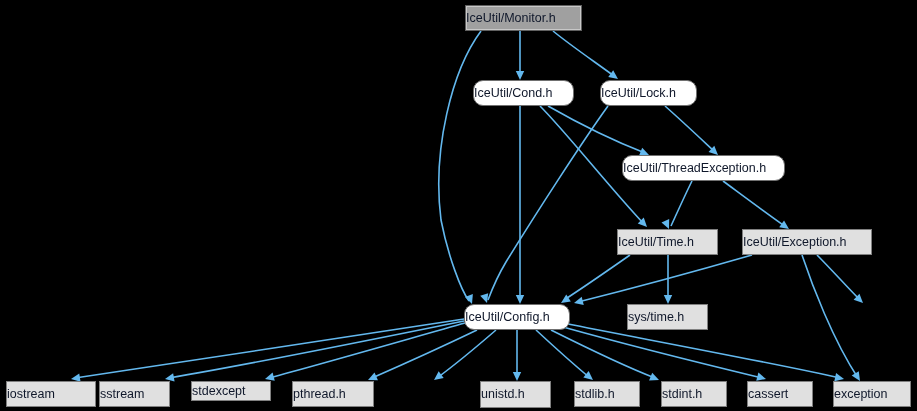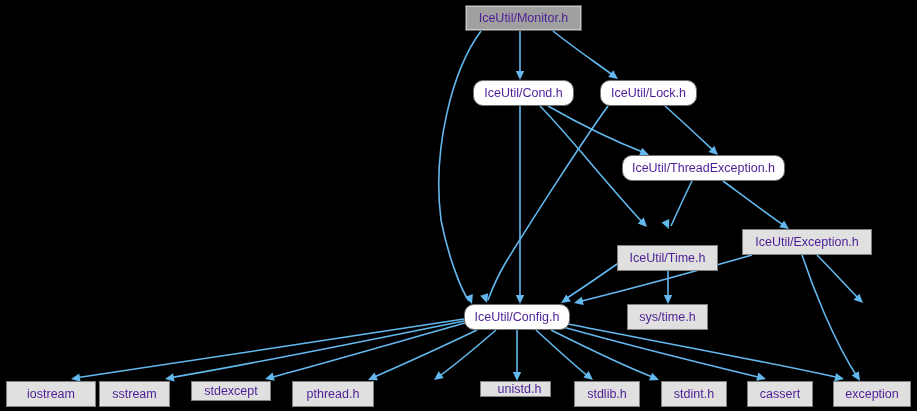--- a/index.html
+++ b/index.html
@@ -20,25 +20,25 @@
     left: 0;
     top: 0;
     width: 917px;
     height: 411px;
   }
   .node {
     position: absolute;
     box-sizing: border-box;
     display: flex;
     align-items: center;
-    justify-content: center;
+    justify-content: flex-start;
     font-family: "Liberation Sans", sans-serif;
     font-size: 12.5px;
     line-height: 1;
-    color: #4c1d95;
+    color: #0f172a;
     white-space: nowrap;
     border-style: solid;
     border-width: 1px;
     z-index: 5;
   }
   .node-label {
     pointer-events: none;
   }
   
   .node.root {
@@ -120,21 +120,21 @@
     </div>
     <div class="node internal" style="left: 473px; top: 80px; width: 101px; height: 26px;">
       <span class="node-label">IceUtil/Cond.h</span>
     </div>
     <div class="node internal" style="left: 600px; top: 80px; width: 97px; height: 26px;">
       <span class="node-label">IceUtil/Lock.h</span>
     </div>
     <div class="node internal" style="left: 622px; top: 155px; width: 163px; height: 26px;">
       <span class="node-label">IceUtil/ThreadException.h</span>
     </div>
-    <div class="node system" style="left: 617px; top: 229px; width: 101px; height: 26px; margin-top: 16px;">
+    <div class="node system" style="left: 617px; top: 229px; width: 101px; height: 26px;">
       <span class="node-label">IceUtil/Time.h</span>
     </div>
     <div class="node system" style="left: 742px; top: 229px; width: 130px; height: 26px;">
       <span class="node-label">IceUtil/Exception.h</span>
     </div>
     <div class="node internal" style="left: 464px; top: 304px; width: 106px; height: 26px;">
       <span class="node-label">IceUtil/Config.h</span>
     </div>
     <div class="node system" style="left: 627px; top: 304px; width: 81px; height: 26px;">
       <span class="node-label">sys/time.h</span>
@@ -144,21 +144,21 @@
     </div>
     <div class="node system" style="left: 99px; top: 381px; width: 71px; height: 26px;">
       <span class="node-label">sstream</span>
     </div>
     <div class="node system" style="left: 191px; top: 381px; width: 80px; height: 20px;">
       <span class="node-label">stdexcept</span>
     </div>
     <div class="node system" style="left: 292px; top: 381px; width: 82px; height: 26px;">
       <span class="node-label">pthread.h</span>
     </div>
-    <div class="node system" style="left: 480px; top: 381px; width: 71px; height: 16px; padding-left: 8px;">
+    <div class="node system" style="left: 480px; top: 381px; width: 71px; height: 27px;">
       <span class="node-label">unistd.h</span>
     </div>
     <div class="node system" style="left: 661px; top: 381px; width: 66px; height: 26px;">
       <span class="node-label">stdint.h</span>
     </div>
     <div class="node system" style="left: 574px; top: 381px; width: 66px; height: 26px;">
       <span class="node-label">stdlib.h</span>
     </div>
     <div class="node system" style="left: 747px; top: 381px; width: 66px; height: 26px;">
       <span class="node-label">cassert</span>

